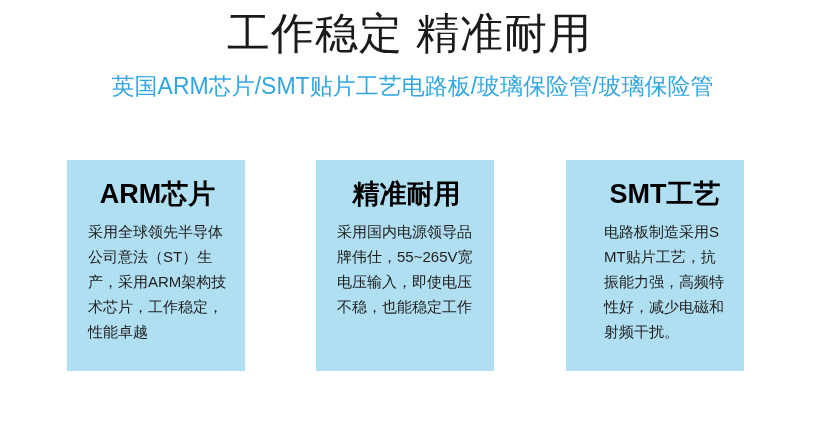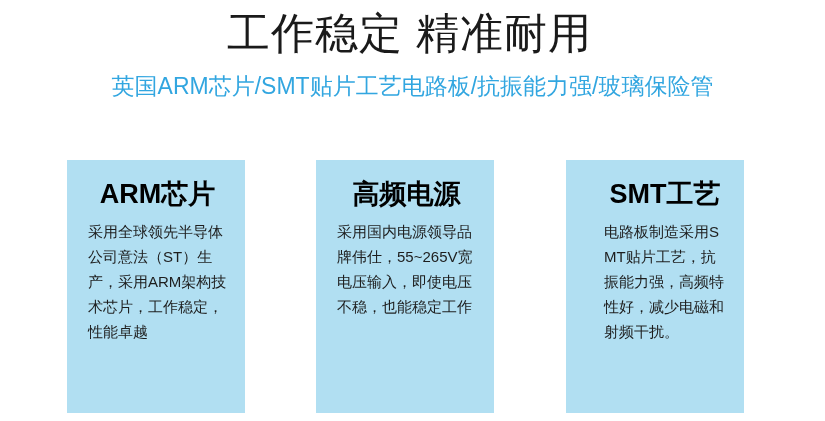--- a/index.html
+++ b/index.html
@@ -49,21 +49,21 @@
     position: absolute;
     left: 67px;
     top: 160px;
     width: 678px;
     height: 211px;
   }
   .card {
     position: absolute;
     top: 0;
     width: 178px;
-    height: 253px;
+    height: 211px;
     background: #b1dff2;
     box-sizing: border-box;
     padding: 17px 10px 0 13px;
   }
   .card.c0 { left: 0px; }
   .card.c1 { left: 249px; }
   .card.c2 { left: 499px; padding-left: 30px; }
   .card-title {
     font-size: 27px;
     line-height: 34px;
@@ -84,31 +84,31 @@
     word-break: break-all;
   }
 </style>
 </head>
 <body>
 
 <div class="page">
 
   <div class="headline">工作稳定 精准耐用</div>
 
-  <div class="subhead">英国ARM芯片/SMT贴片工艺电路板/抗振能力强/玻璃保险管</div>
+  <div class="subhead">英国ARM芯片/SMT贴片工艺电路板/玻璃保险管/玻璃保险管</div>
 
   <div class="cards">
 
     <div class="card c0">
       <div class="card-title">ARM芯片</div>
       <div class="card-body">采用全球领先半导体公司意法（ST）生产，采用ARM架构技术芯片，工作稳定，性能卓越</div>
     </div>
 
     <div class="card c1">
-      <div class="card-title">高频电源</div>
+      <div class="card-title">精准耐用</div>
       <div class="card-body">采用国内电源领导品牌伟仕，55~265V宽电压输入，即使电压不稳，也能稳定工作</div>
     </div>
 
     <div class="card c2">
       <div class="card-title">SMT工艺</div>
       <div class="card-body">电路板制造采用SMT贴片工艺，抗振能力强，高频特性好，减少电磁和射频干扰。</div>
     </div>
 
   </div>
 

